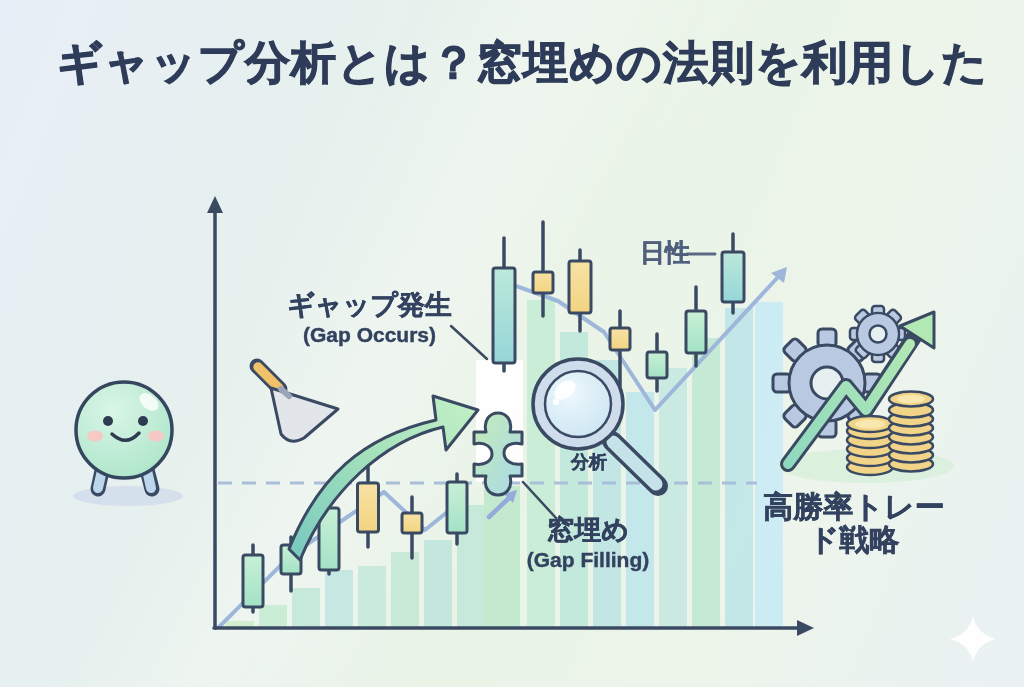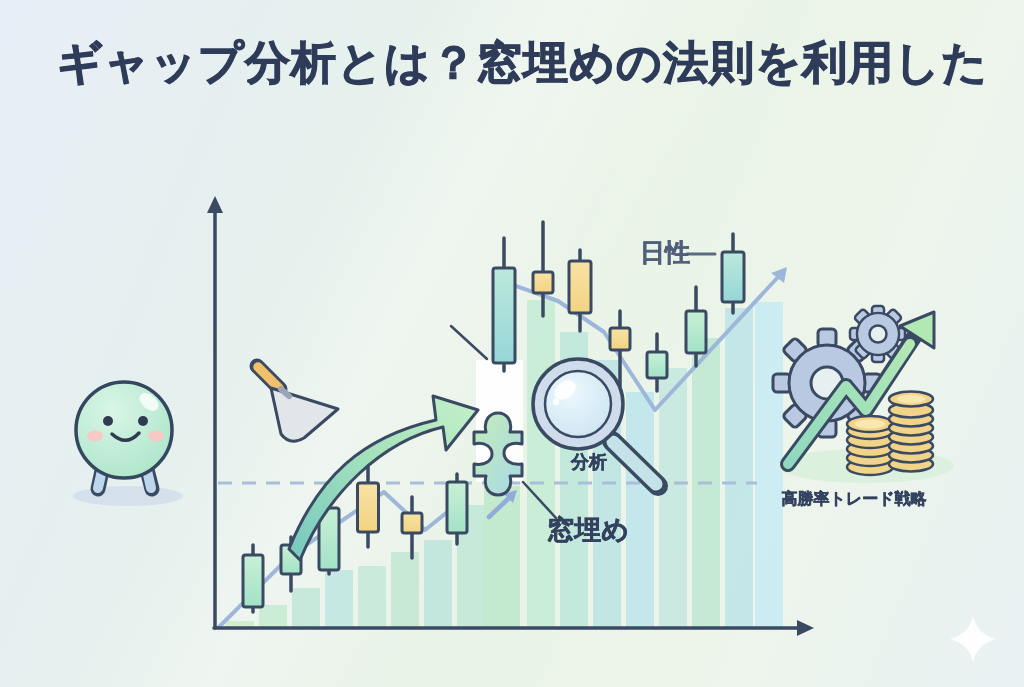--- a/index.html
+++ b/index.html
@@ -14,21 +14,21 @@
     -webkit-text-stroke:1.1px #2e3c59;}
   svg.scene{position:absolute;inset:0;z-index:1;}
   .lbl{position:absolute;z-index:6;color:#33425f;font-weight:800;text-align:center;
     -webkit-text-stroke:.5px #33425f;line-height:1.1;}
   .lbl .en{font-size:21px;font-weight:700;margin-top:2px;-webkit-text-stroke:.4px #33425f;}
   .lbl .jp{font-size:27px;}
   #lbl-gap-occurs{left:282px;top:291px;width:175px;}
   #lbl-daily{left:628px;top:239px;font-size:25px;color:#50607c;margin-left:12px;-webkit-text-stroke:.5px #50607c;}
   #lbl-analysis{left:556px;top:453px;width:66px;font-size:18px;}
   #lbl-gap-filling{left:512px;top:516px;width:152px;text-align:center;}
-  #lbl-strategy{left:748px;top:490px;width:212px;font-size:16px;text-align:center;}
+  #lbl-strategy{left:748px;top:490px;width:212px;font-size:30px;text-align:center;}
 </style>
 </head>
 <body>
 
 <div class="canvas">
 
   <div class="title">
     <div>ギャップ分析とは？窓埋めの法則を利用した</div>
   </div>
 
@@ -248,20 +248,25 @@
           <ellipse cx="911" cy="410" rx="22" ry="7.5"></ellipse>
             <ellipse cx="911" cy="399" rx="22" ry="7.5"></ellipse>
         </g>
         <ellipse cx="911" cy="399" rx="14" ry="4.2" fill="#f9e7b0"></ellipse>
       </g>
     </g>
 
     <path d="M 973 616 Q 977 634 996 639 Q 977 644 973 662 Q 969 644 950 639 Q 969 634 973 616 Z" fill="#ffffff" opacity=".92"></path>
   </svg>
 
+  <div class="lbl" id="lbl-gap-occurs">
+    <div class="jp">ギャップ発生</div>
+    <div class="en">(Gap Occurs)</div>
+  </div>
   <div class="lbl" id="lbl-daily">日性</div>
   <div class="lbl" id="lbl-analysis">分析</div>
   <div class="lbl" id="lbl-gap-filling">
     <div class="jp">窓埋め</div>
+    <div class="en">(Gap Filling)</div>
   </div>
   <div class="lbl" id="lbl-strategy">高勝率トレード戦略</div>
 
 </div>
 
 </body></html>

